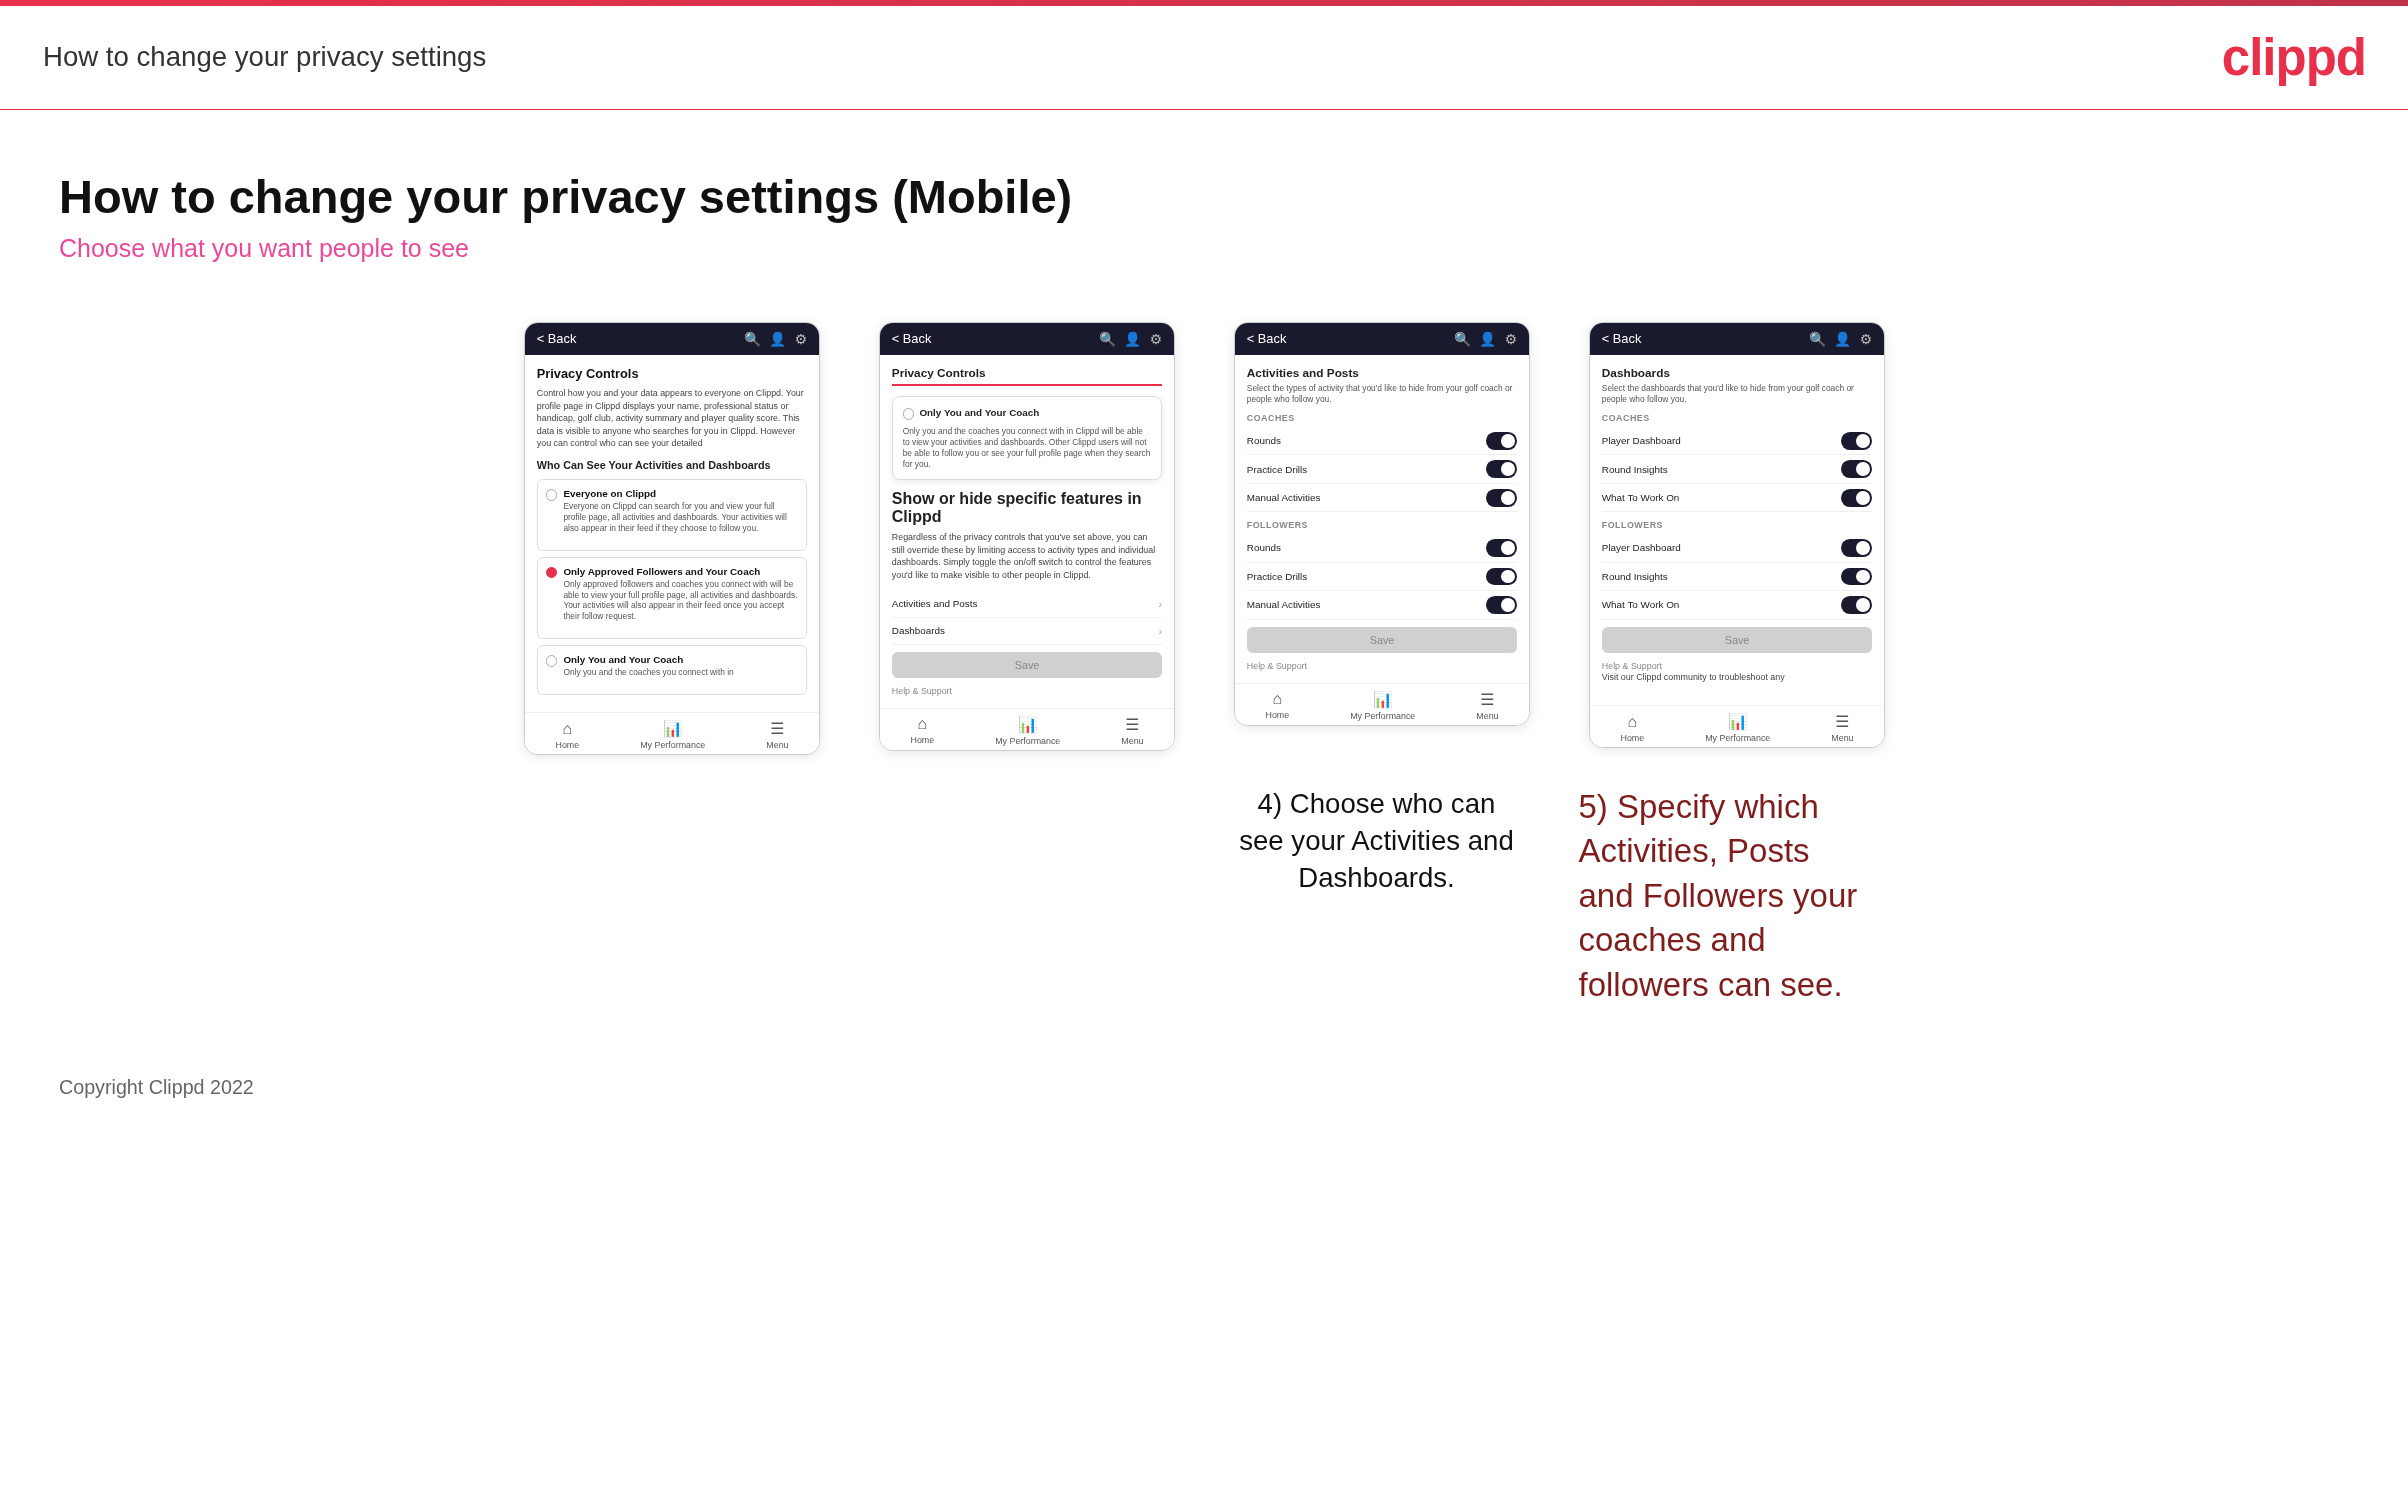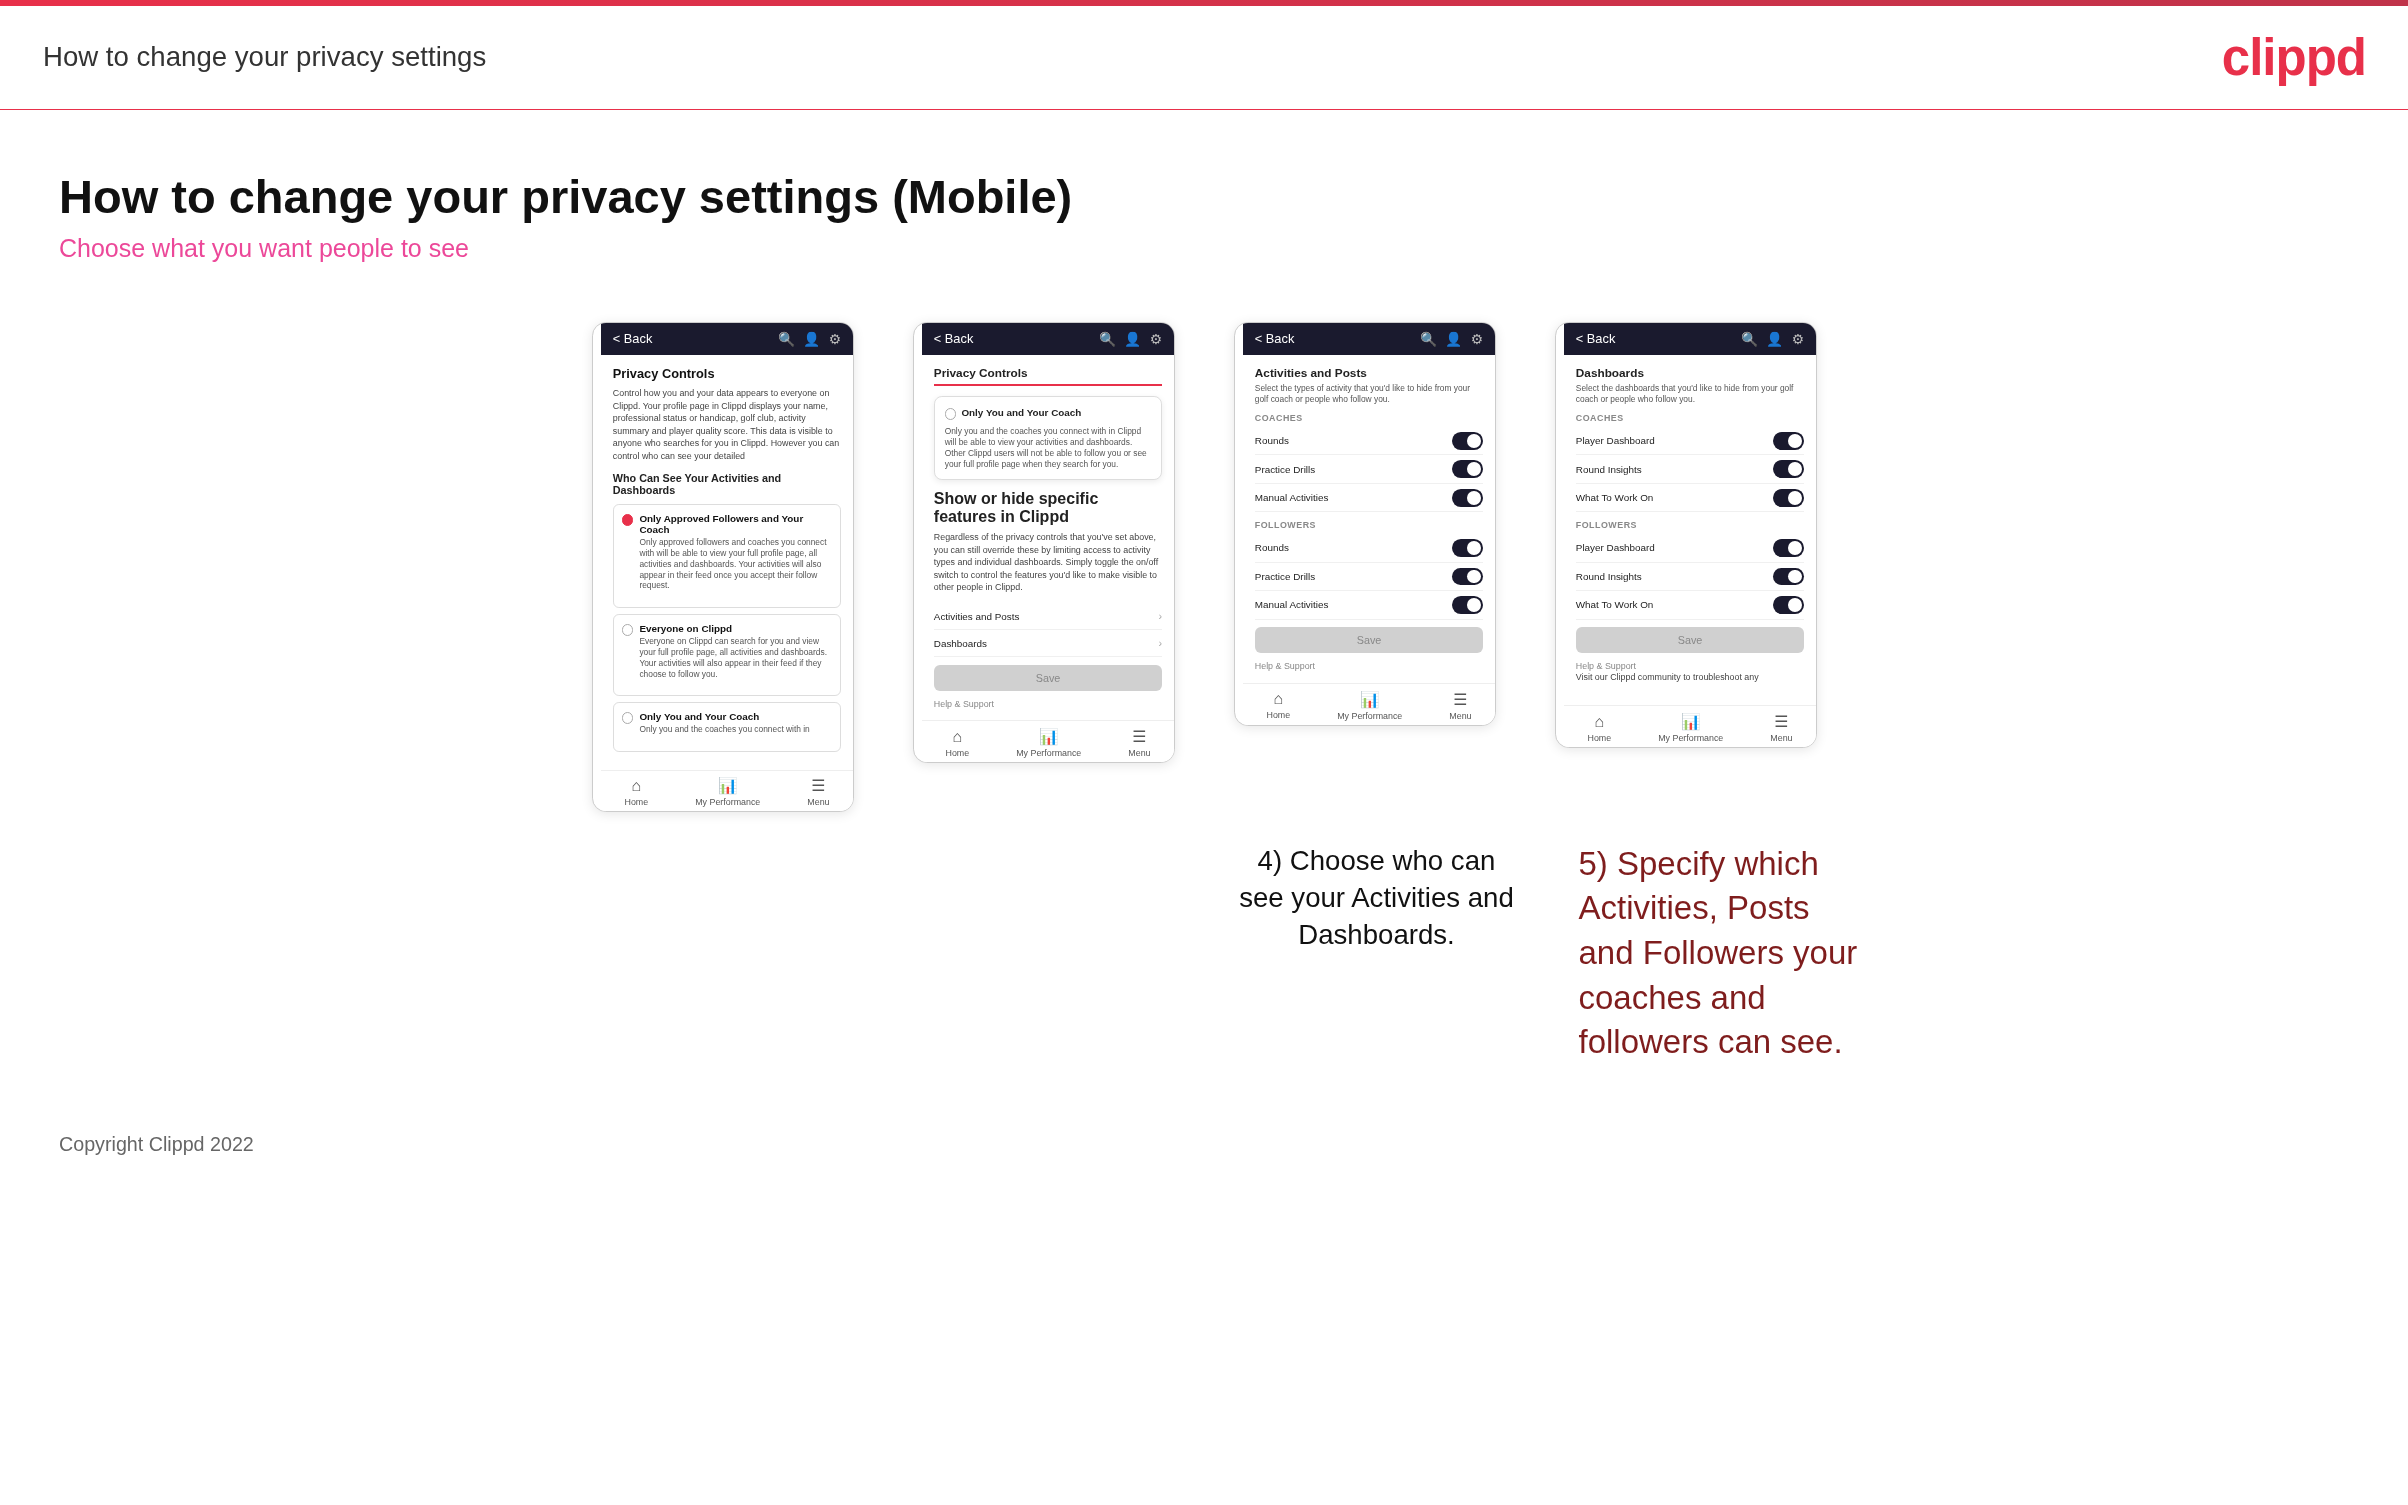--- a/index.html
+++ b/index.html
@@ -55,27 +55,26 @@
       justify-content: center;
     }
 
     
     .phone-group {
       display: flex;
       flex-direction: column;
       align-items: center;
     }
     .phone-mockup {
-      width: 262px;
+      width: 296px;
       border: 1.5px solid #ccc;
       border-radius: 13.8px;
       overflow: hidden;
       background: #fff;
       box-shadow: 0 2px 11.8px rgba(0,0,0,0.10);
-      padding-left: 8px;
     }
     .phone-header {
       background: #1a1a2e;
       color: #fff;
       display: flex;
       align-items: center;
       justify-content: space-between;
       padding: 7.9px 11.8px;
       font-size: 12.8px;
     }
@@ -361,34 +360,34 @@
             <span>⚙</span>
           </div>
         </div>
         <div class="phone-body">
           <div class="section-title-sm">Privacy Controls</div>
           <div class="body-text-sm">Control how you and your data appears to everyone on Clippd. Your profile page in Clippd displays your name, professional status or handicap, golf club, activity summary and player quality score. This data is visible to anyone who searches for you in Clippd. However you can control who can see your detailed</div>
           <div class="who-can-see-title">Who Can See Your Activities and Dashboards</div>
 
           <div class="option-box">
             <div class="radio-option">
+              <div class="radio-circle"></div>
+              <div>
+                <div class="radio-label">Everyone on Clippd</div>
+                <div class="radio-desc">Everyone on Clippd can search for you and view your full profile page, all activities and dashboards. Your activities will also appear in their feed if they choose to follow you.</div>
+              </div>
+            </div>
+          </div>
+
+          <div class="option-box">
+            <div class="radio-option">
               <div class="radio-circle selected"></div>
               <div>
                 <div class="radio-label">Only Approved Followers and Your Coach</div>
                 <div class="radio-desc">Only approved followers and coaches you connect with will be able to view your full profile page, all activities and dashboards. Your activities will also appear in their feed once you accept their follow request.</div>
-              </div>
-            </div>
-          </div>
-
-          <div class="option-box">
-            <div class="radio-option">
-              <div class="radio-circle"></div>
-              <div>
-                <div class="radio-label">Everyone on Clippd</div>
-                <div class="radio-desc">Everyone on Clippd can search for you and view your full profile page, all activities and dashboards. Your activities will also appear in their feed if they choose to follow you.</div>
               </div>
             </div>
           </div>
 
           <div class="option-box">
             <div class="radio-option">
               <div class="radio-circle"></div>
               <div>
                 <div class="radio-label">Only You and Your Coach</div>
                 <div class="radio-desc">Only you and the coaches you connect with in</div>

